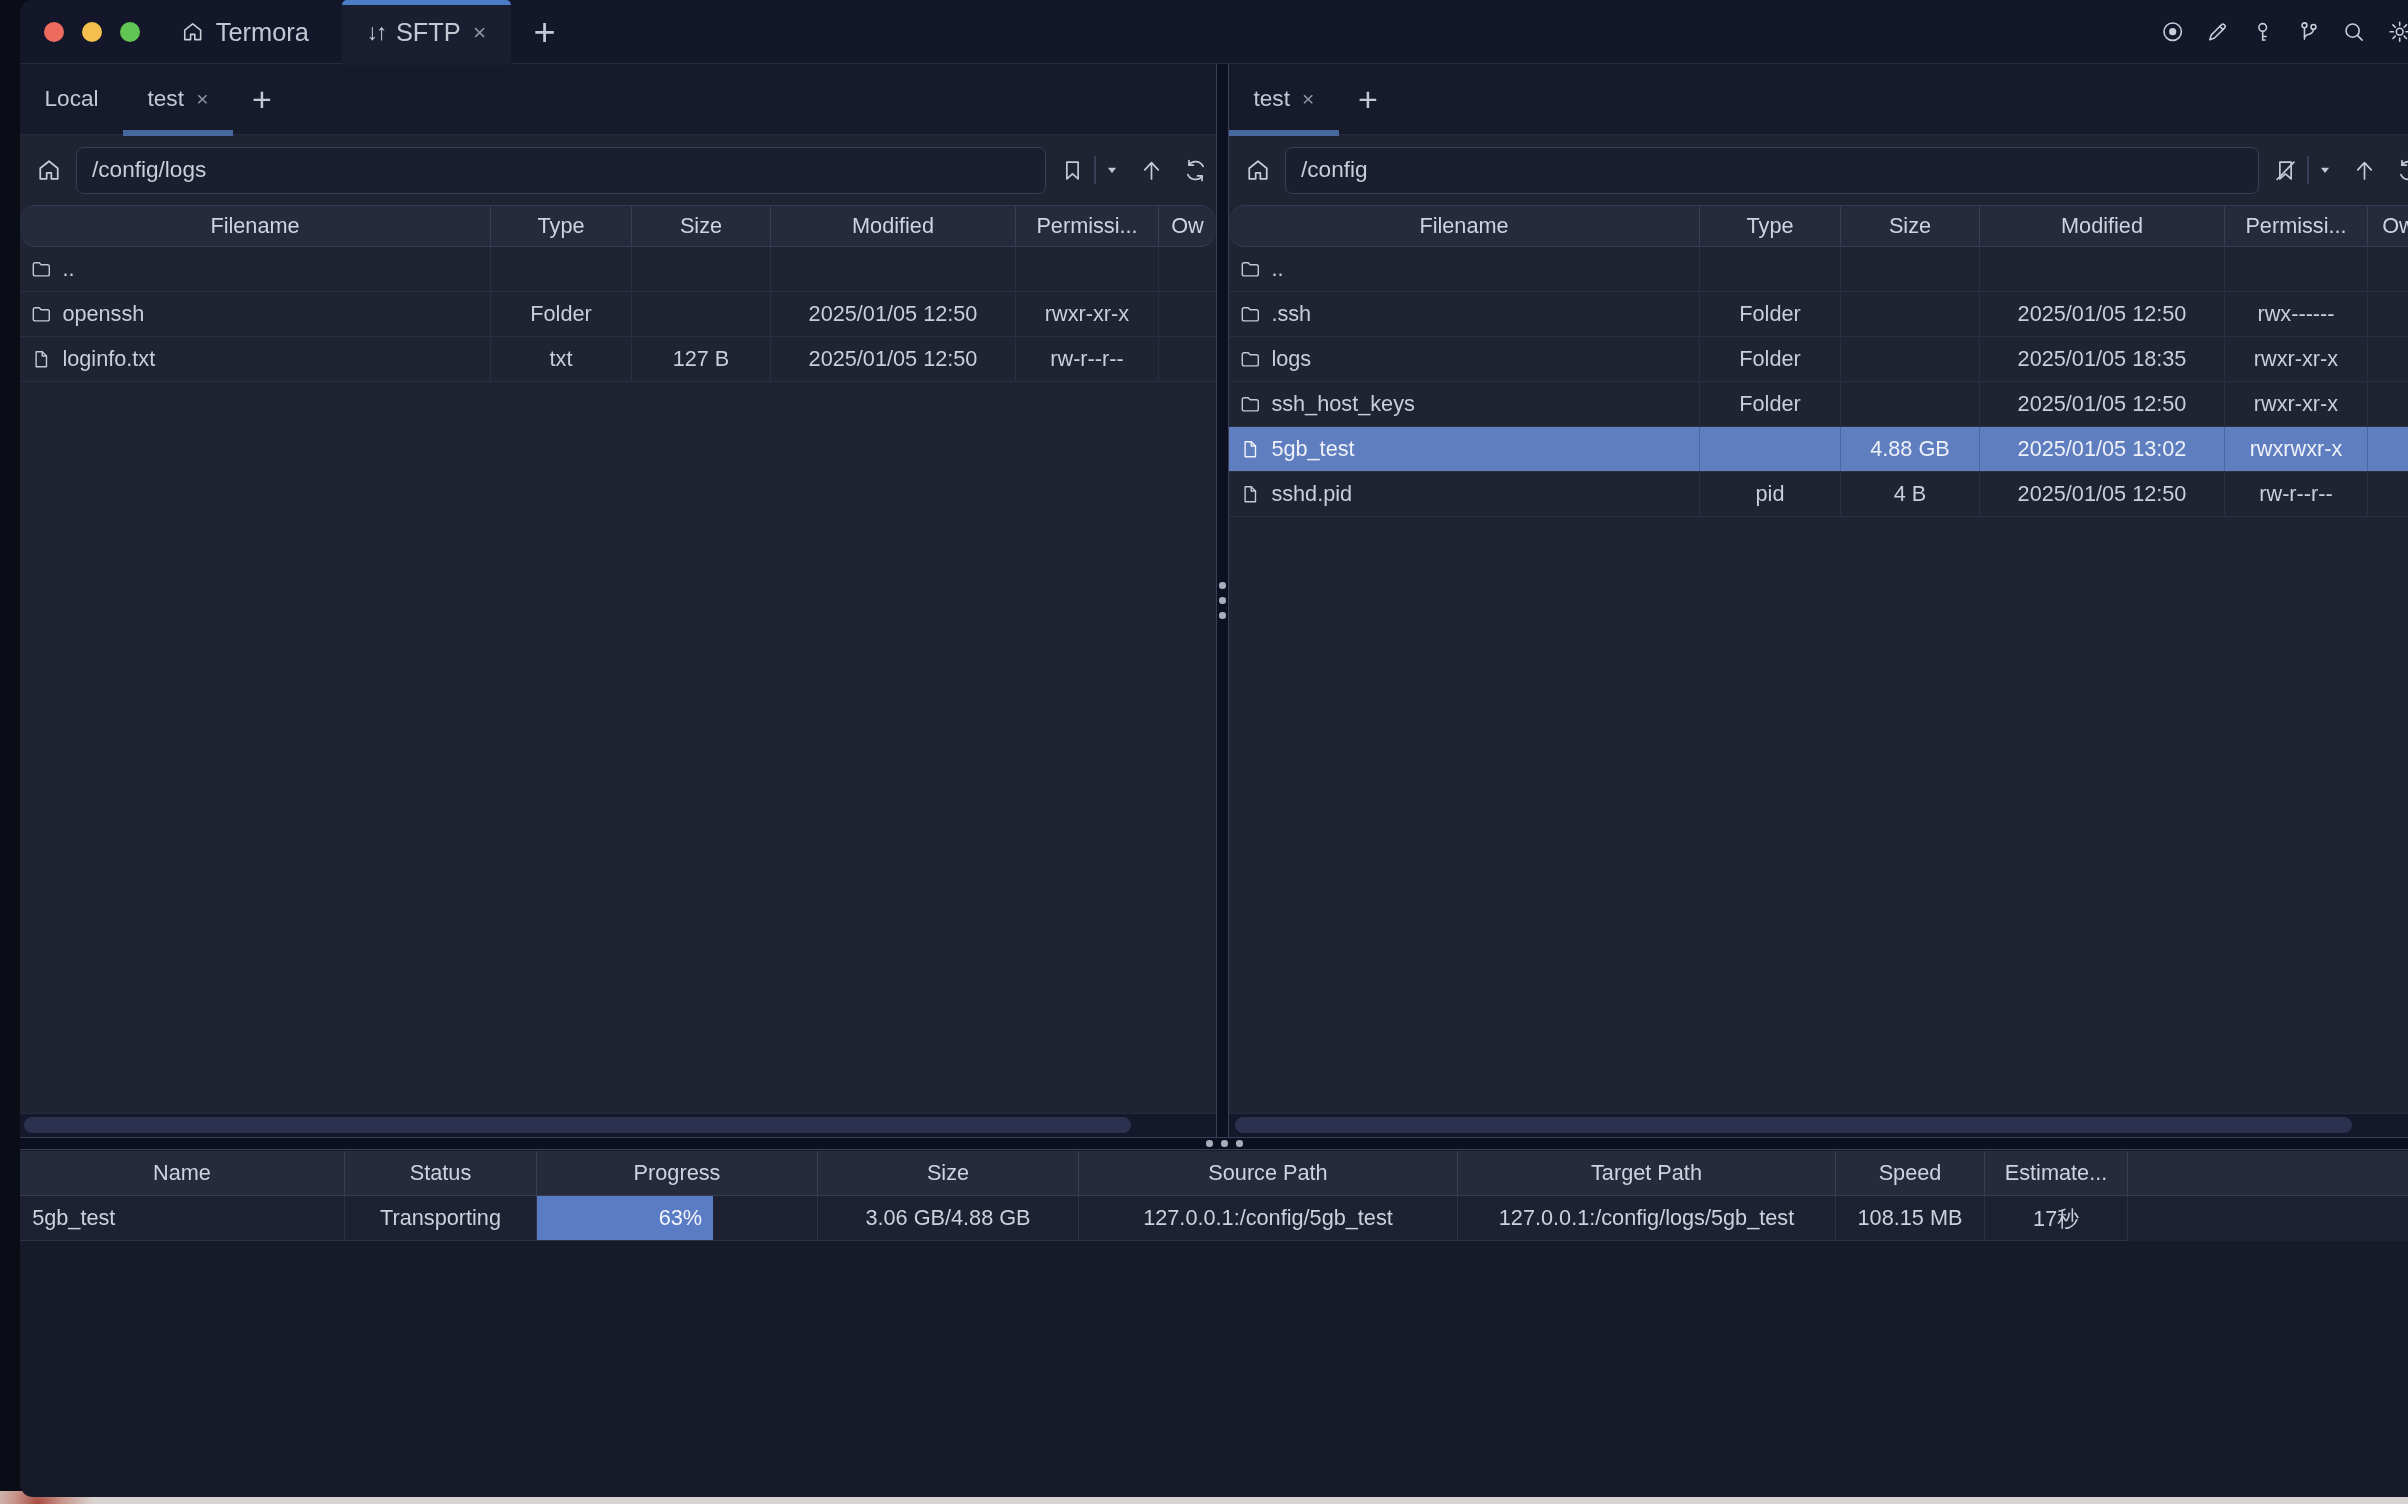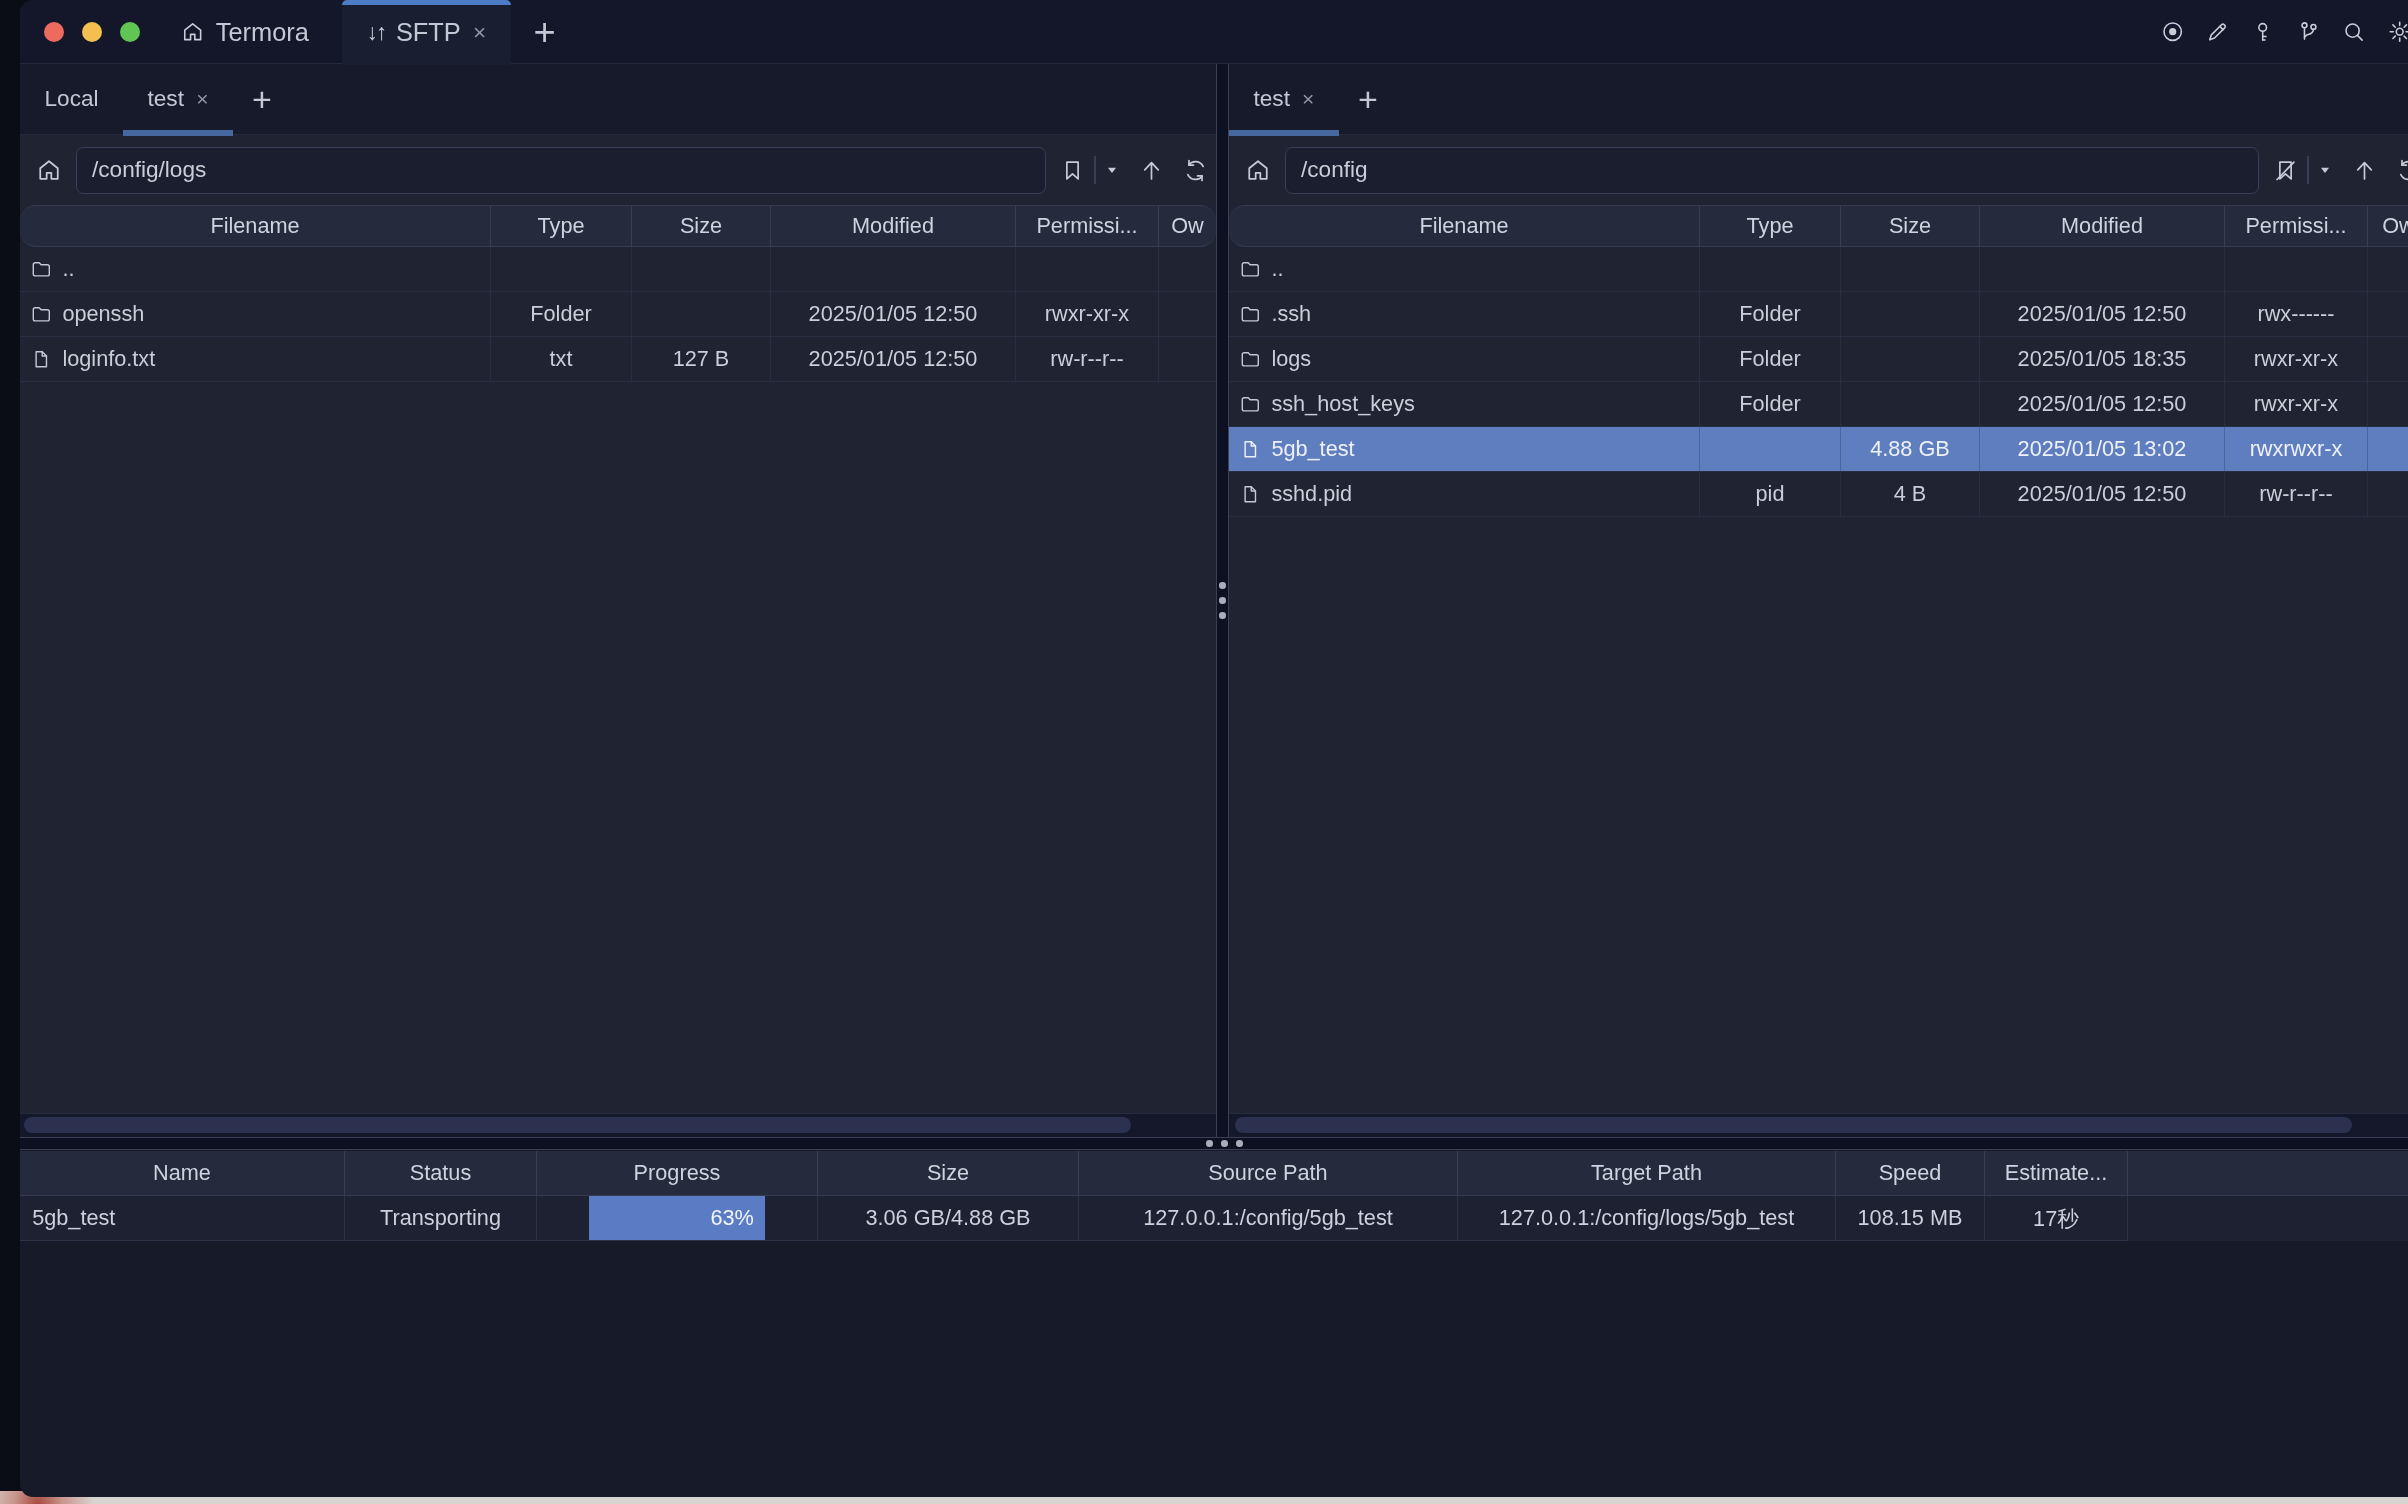--- a/index.html
+++ b/index.html
@@ -96,21 +96,21 @@
     font-size:21.7px;color:#ced3df;}
   .theader .tcell{border-right:0.9px solid #3a3e54;}
   .theader .tcell:last-child{border-right:none;}
   .tcell{display:flex;align-items:center;justify-content:center;overflow:hidden;white-space:nowrap;}
   .tc0{width:325px}.tc1{width:192px}.tc2{width:281px}.tc3{width:261px}.tc4{width:379px}
   .tc5{width:378px}.tc6{width:149px}.tc7{width:143px}.tc8{flex:1}
   .trow{height:45px;display:flex;background:var(--transfer-row);font-size:21.7px;color:#ccd1dd;}
   .trow .tcell{border-right:0.9px solid #2e3246;border-bottom:0.9px solid #2e3246;}
   .trow .tcell.tc8{border-right:none;border-bottom:none;}
   .trow .tcell.name{justify-content:flex-start;padding-left:12.2px;}
-  .trow .tcell.prog{justify-content:center;padding:0;position:relative;}
+  .trow .tcell.prog{justify-content:flex-start;padding:0;position:relative;}
   .prog .fill{height:100%;background:var(--prog);display:flex;align-items:center;
     justify-content:flex-end;padding-right:11.3px;color:#f2f5fa;}
 </style>
 </head>
 <body>
 
 <div class="desktop-strip"></div>
 
 <div class="window">
 

